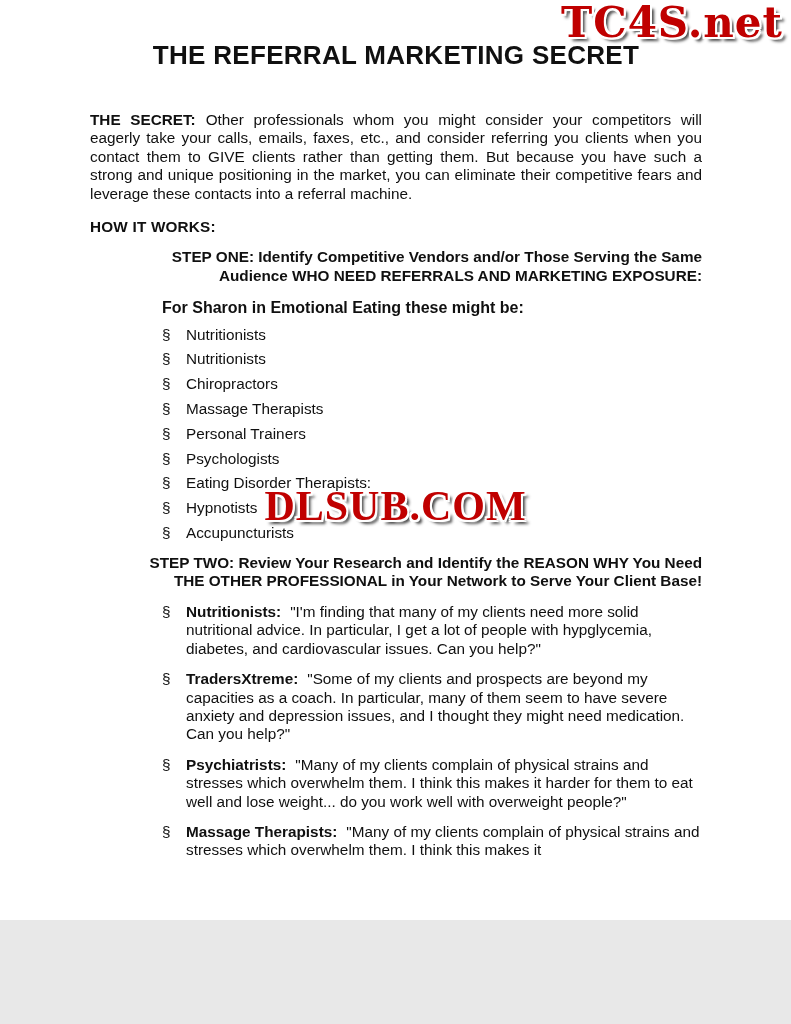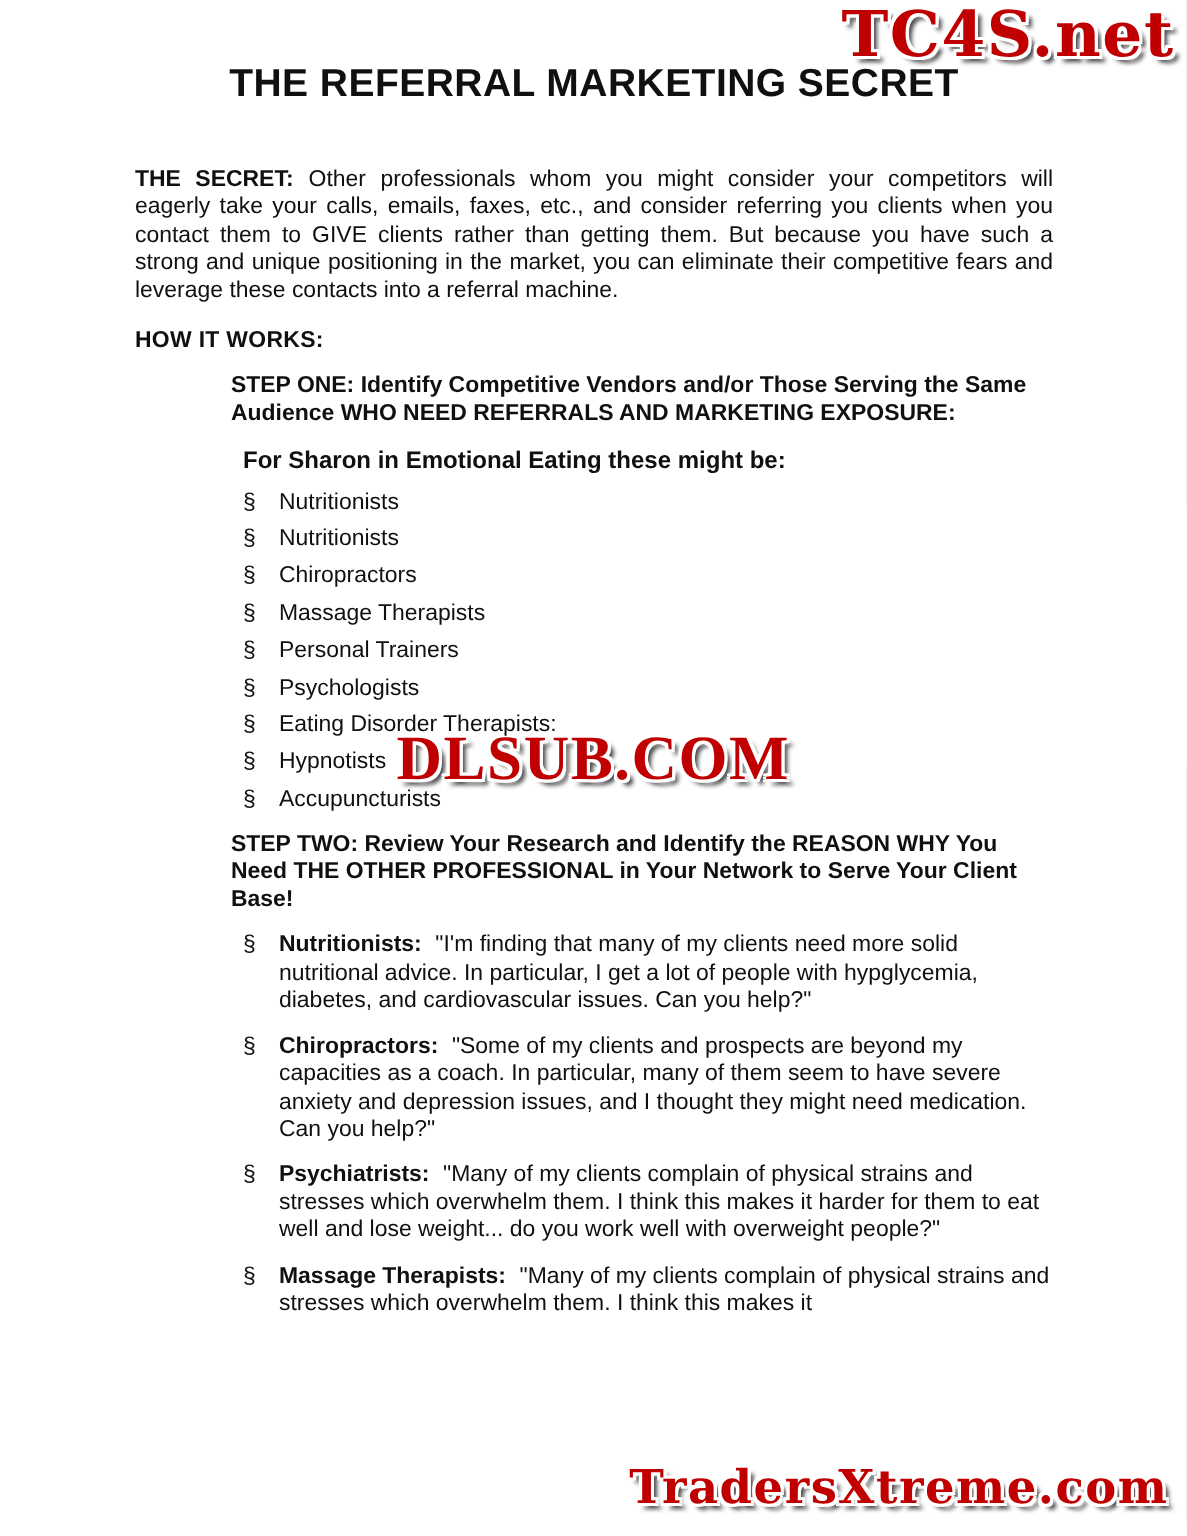--- a/index.html
+++ b/index.html
@@ -1,18 +1,18 @@
 <!DOCTYPE html>
 <html><head>
 <meta charset="utf-8">
 <style>
   html,body { margin:0; padding:0; background:#e8e8e8; }
   .page {
     position:relative;
-    width:791px; height:1024px;
+    width:791px; height:920px;
     margin:0 auto;
     background:#ffffff;
     font-family:"Liberation Sans", sans-serif;
     color:#101010;
     overflow:hidden;
   }
   .content {
     position:absolute;
     left:90px; top:0;
     width:612px;
@@ -32,25 +32,26 @@
     text-align:justify;
   }
   .label-inline { font-weight:bold; margin-right:10px; }
   .how {
     margin-top:11px;
     font-weight:bold;
     font-size:15.3px;
     letter-spacing:0.2px;
   }
   .step-heading {
-    margin-left:64px;
+    margin-left:36px;
     margin-top:12px;
     font-weight:bold;
     font-size:15.3px;
     line-height:18.6px;
+    text-align:right;
   }
   .sub-heading {
     margin-left:72px;
     margin-top:13px;
     font-weight:bold;
     font-size:16px;
   }
   ul.slist {
     list-style:none;
     margin:9px 0 0 0;
@@ -162,21 +163,21 @@
 
     <div class="step-heading">STEP TWO: Review Your Research and Identify the REASON WHY You Need THE OTHER PROFESSIONAL in Your Network to Serve Your Client Base!</div>
 
     <ul class="qlist">
       <li>
           <span class="marker">§</span>
           <span class="qtext"><span class="term">Nutritionists:</span><span>"I'm finding that many of my clients need more solid nutritional advice.  In particular, I get a lot of people with hypglycemia, diabetes, and cardiovascular issues.  Can you help?"</span></span>
         </li>
       <li>
           <span class="marker">§</span>
-          <span class="qtext"><span class="term">Chiropractors:</span><span>"Some of my clients and prospects are beyond my capacities as a coach.  In particular, many of them seem to have severe anxiety and depression issues, and I thought they might need medication.  Can you help?"</span></span>
+          <span class="qtext"><span class="term">TradersXtreme:</span><span>"Some of my clients and prospects are beyond my capacities as a coach.  In particular, many of them seem to have severe anxiety and depression issues, and I thought they might need medication.  Can you help?"</span></span>
         </li>
       <li>
           <span class="marker">§</span>
           <span class="qtext"><span class="term">Psychiatrists:</span><span>"Many of my clients complain of physical strains and stresses which overwhelm them.  I think this makes it harder for them to eat well and lose weight... do you work well with overweight people?"</span></span>
         </li>
       <li>
           <span class="marker">§</span>
           <span class="qtext"><span class="term">Massage Therapists:</span><span>"Many of my clients complain of physical strains and stresses which overwhelm them.  I think this makes it</span></span>
         </li>
     </ul>

